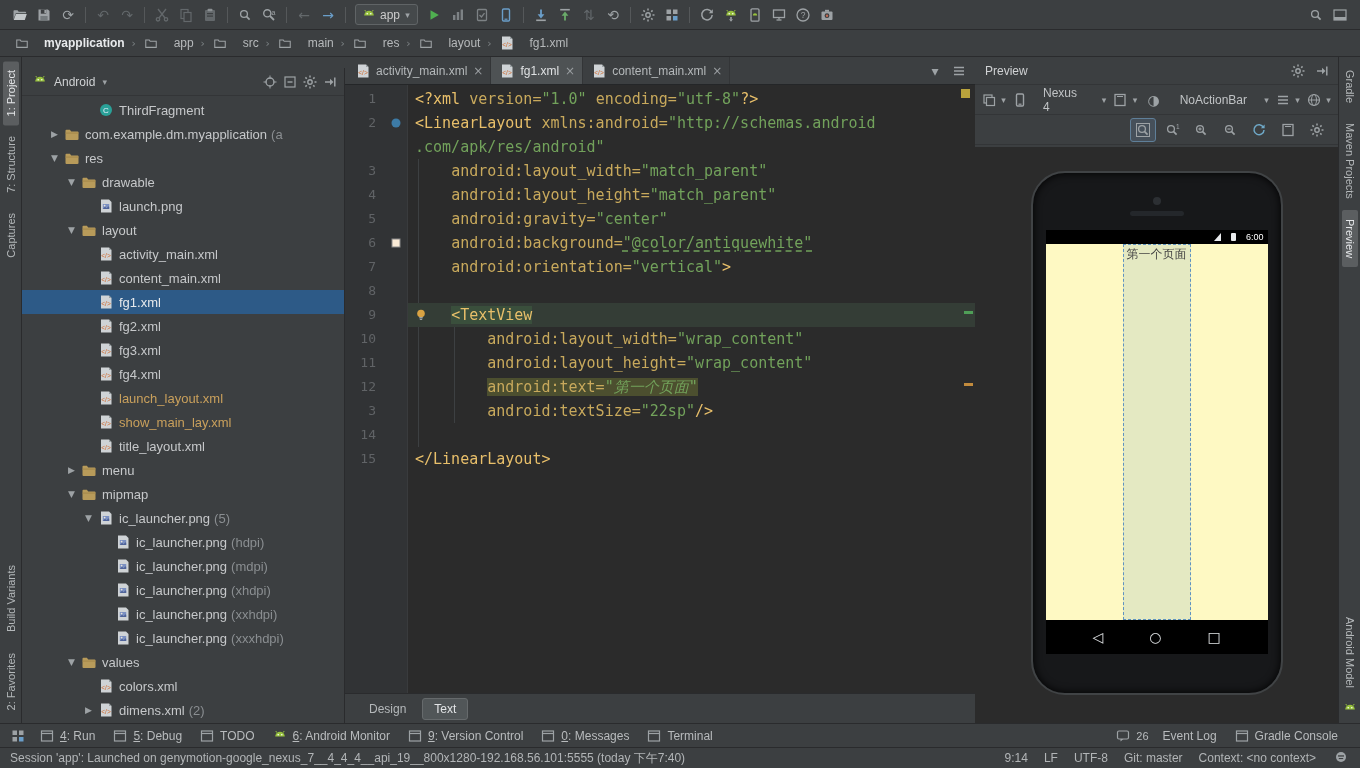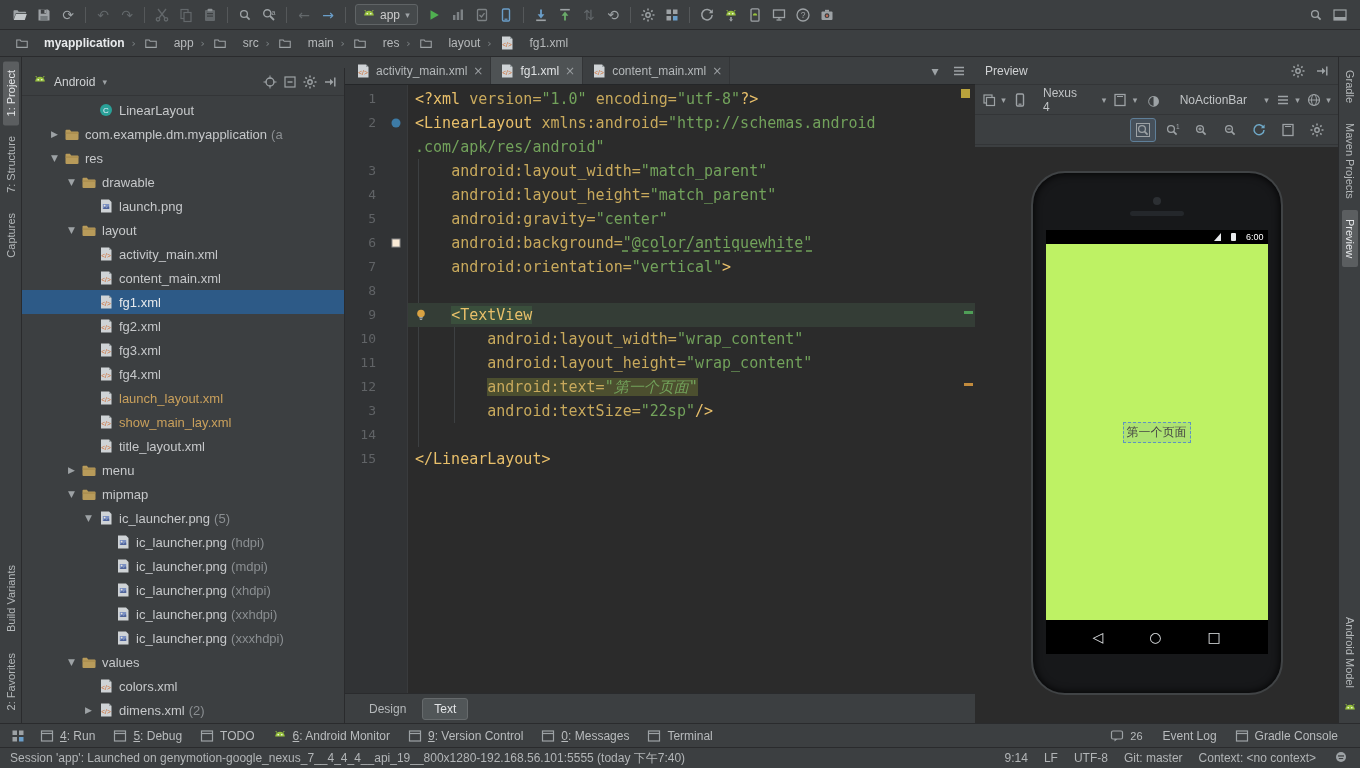--- a/index.html
+++ b/index.html
@@ -95,29 +95,29 @@
 .zbtn{display:inline-flex;border:1px solid transparent;border-radius:3px}
 .zbtn.active{background:#46505a;border-color:#5f7f99}
 .pv-canvas{position:absolute;top:90px;bottom:0;left:0;right:0;background:#2b2b2b;overflow:hidden}
 .phone{position:relative;width:252px;height:524px;margin:24px auto 0;background:#17181a;border:2px solid #404345;border-radius:34px;box-shadow:inset 0 0 8px #000}
 .cam{position:absolute;top:24px;left:50%;margin-left:-4px;width:8px;height:8px;border-radius:50%;background:#2c2f33}
 .speaker{position:absolute;top:38px;left:50%;width:54px;margin-left:-27px;height:5px;border-radius:3px;background:#24272b}
 .screen{position:absolute;left:13px;top:57px;width:222px;height:424px;background:#000}
 .p-status{height:14px;display:flex;justify-content:flex-end;align-items:center;gap:10px;padding-right:4px;color:#fff;font-size:9px}
 .sig{width:0;height:0;border-left:7px solid transparent;border-bottom:8px solid #e8eaec}
 .bat{width:5px;height:8px;background:#e8eaec;border-radius:1px}
-.p-content{height:376px;background:#bef264;display:flex;align-items:center;justify-content:center}
+.p-content{height:376px;background:#fef9c3;display:flex;justify-content:center}
 .tv{font-size:12px;color:#444;border:1px dashed #5f93c1;background:rgba(95,147,193,.16);padding:1px 3px}
 .p-nav{height:34px;display:flex;align-items:center;justify-content:center;gap:46px;color:#e0e3e5;font-size:14px;font-family:"DejaVu Sans",sans-serif}
 
 #toolbtns{position:absolute;left:0;top:723px;width:100%;height:24px;background:#3c3f41;border-top:1px solid #2a2b2d;display:flex;align-items:center;padding:0 6px;font-size:12px;color:#b8bbbd}
 .twb{display:inline-flex;align-items:center;gap:4px;margin-right:16px}
 .twb .icon{width:18px;height:16px}
 .tbr{margin-left:auto;display:flex}
-.badge{font-size:11px;color:#b8bbbd;margin-right:16px}
+.badge{font-size:11px;color:#b8bbbd;margin-right:10px}
 
 #statusbar{position:absolute;left:0;top:747px;width:100%;height:21px;background:#3c3f41;border-top:1px solid #2a2b2d;display:flex;align-items:center;padding:0 10px;font-size:12px;color:#b2b5b7}
 .sb-right{margin-left:auto;display:flex;align-items:center;gap:16px}
 #sb-hector .icon{width:18px;height:16px}
 </style>
 </head>
 <body>
 
 <div id="toolbar">
     <span class="icon">
@@ -452,21 +452,21 @@
   </div>
   <div id="tree">
       <div class="trow" style="padding-left:59px">
         <span class="tarrow"></span>
         <span class="icon">
           <svg width="16" height="16" viewBox="0 0 16 16" aria-hidden="true">
             <circle cx="8" cy="8" r="6" fill="#2aa198"></circle>
             <text x="8" y="11" font-size="8" fill="#eef" text-anchor="middle">C</text>
           </svg>
         </span>
-        <span class="tlabel">LinearLayout</span>
+        <span class="tlabel">ThirdFragment</span>
       </div>
       <div class="trow" style="padding-left:25px">
         <span class="tarrow">▶</span>
         <span class="icon">
           <svg width="16" height="16" viewBox="0 0 16 16" aria-hidden="true">
             <path d="M1.5 4.6c0-.5.4-.9.9-.9h3.5l1.3 1.7h6.4c.5 0 .9.4.9.9v6.8c0 .5-.4.9-.9.9H2.4c-.5 0-.9-.4-.9-.9z" fill="#b89b5a"></path>
             <path d="M1.5 6.6h13v1H1.5z" fill="#a3874a"></path>
           </svg>
         </span>
         <span class="tlabel">com.example.dm.myapplication</span>

